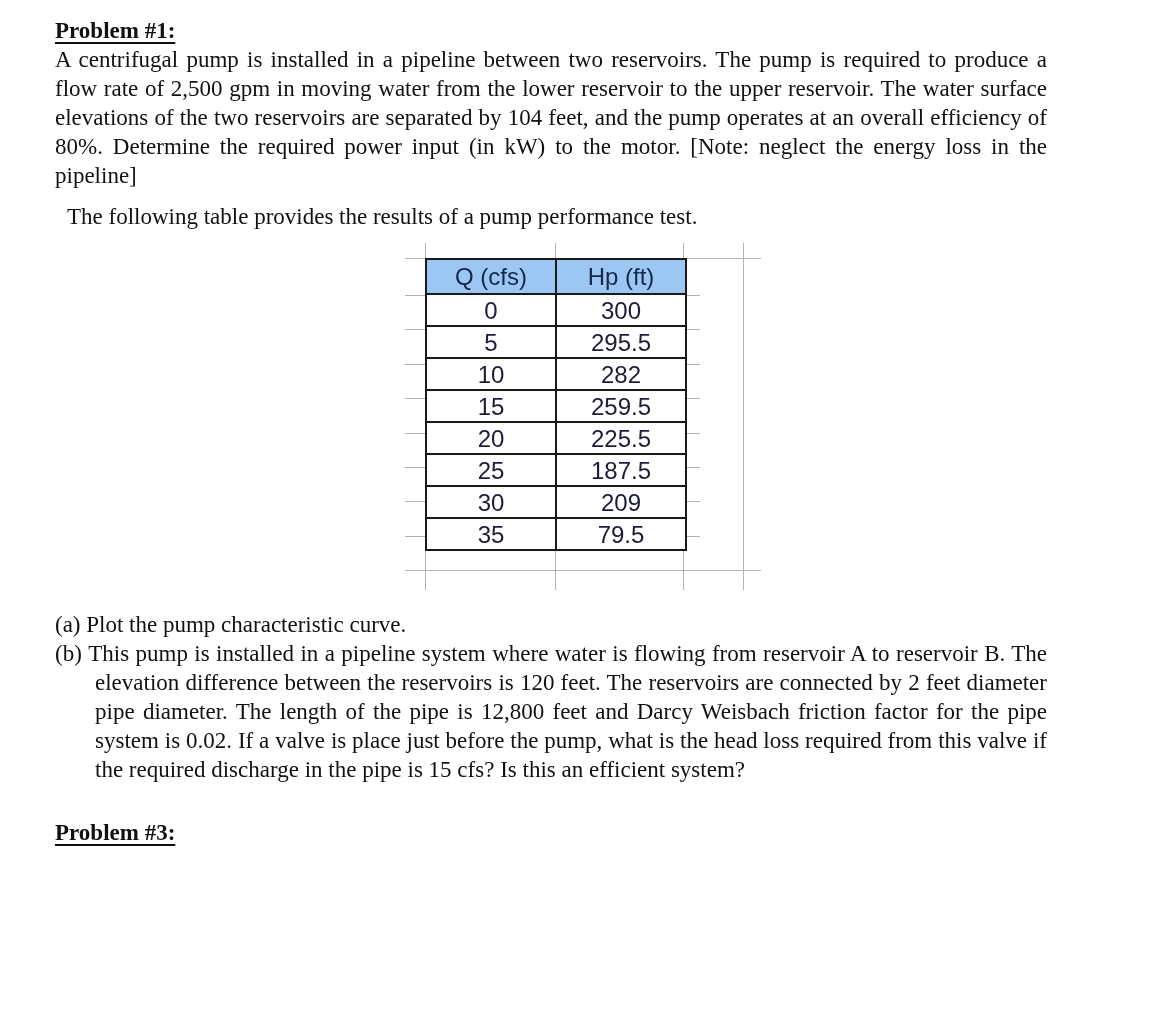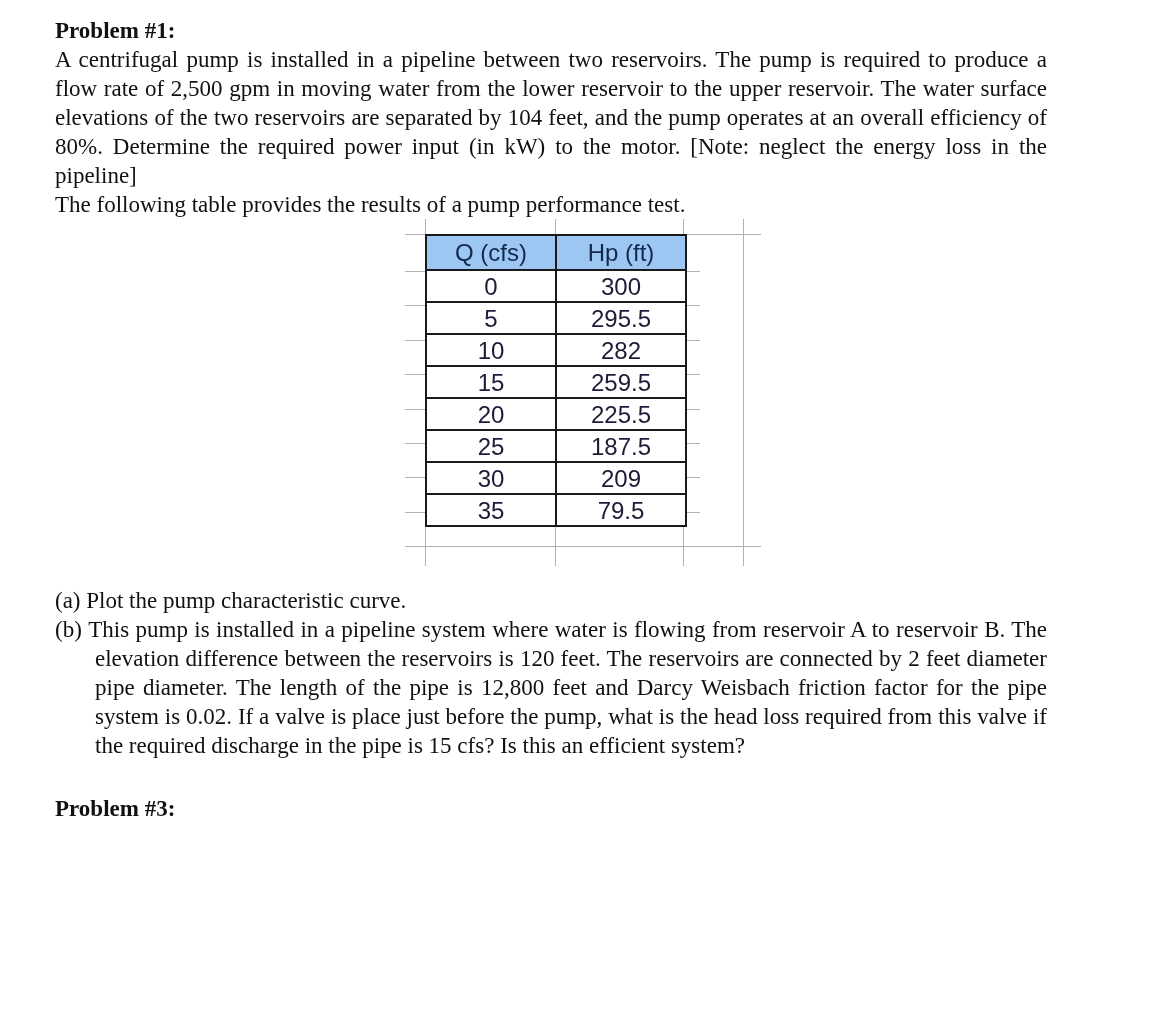--- a/index.html
+++ b/index.html
@@ -5,26 +5,27 @@
   html,body{margin:0;padding:0;background:#ffffff;}
   .page{
     width:1174px;height:1009px;box-sizing:border-box;
     padding:16px 0 0 55px;background:#fff;
     font-family:"Liberation Serif","DejaVu Serif",serif;
     color:#111;font-size:23px;line-height:29px;
   }
   .content{width:992px;}
   .prob-heading{
     font-weight:bold;
+    text-decoration:underline;
     text-decoration-thickness:2px;
     text-underline-offset:4px;
     display:inline-block;
   }
   .para{margin:0;text-align:justify;}
-  .intro{margin:0;}
+  .intro{margin:12px;}
   .h2{margin-top:30px;}
   .h3{margin-top:34px;}
 
   
   .tablewrap{
     position:relative;
     margin-left:350px;
     width:356px;height:347px;
   }
   .gv{position:absolute;top:0;width:1px;height:347px;background:#b2b2b2;}

